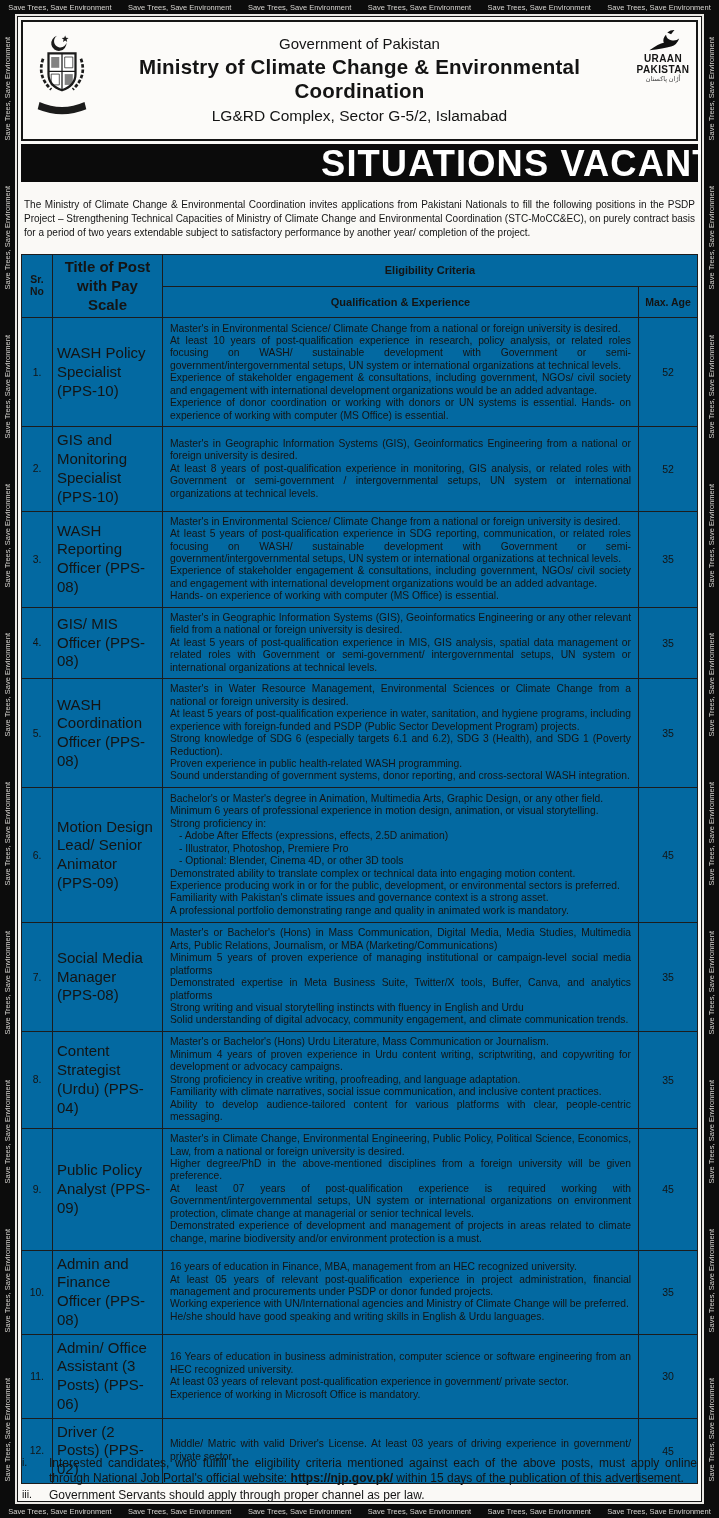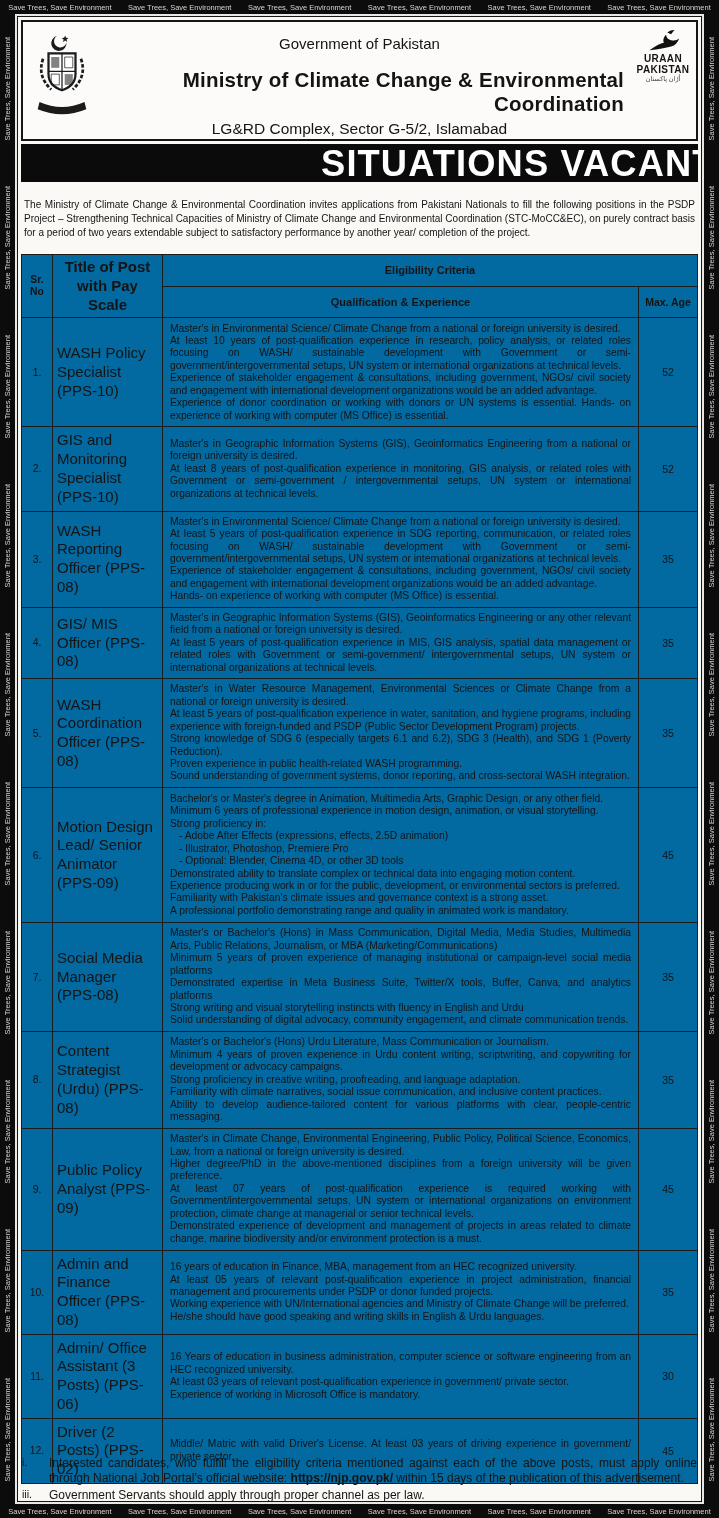--- a/index.html
+++ b/index.html
@@ -21,21 +21,21 @@
                  color:#d6d4d0; font-size:7.5px; white-space:nowrap; }
   
   .frame { position:absolute; left:17px; right:17px; top:16px; bottom:16px;
            border:1.5px solid #161616; background:#faf9f6; padding:3px 3px 4px;
            display:flex; flex-direction:column; overflow:hidden; }
   
   .header-box { border:2px solid #161616; position:relative; text-align:center;
                 padding:9px 72px 8px; background:#fcfbf9; min-height:100px; }
   .file-no  { font-size:15px; font-weight:bold; }
   .gov      { font-size:15px; margin-top:4px; }
-  .ministry { font-size:20.5px; font-weight:bold; margin-top:16px; letter-spacing:.2px;text-align:right; }
+  .ministry { font-size:20.5px; font-weight:bold; margin-top:3px; letter-spacing:.2px; }
   .address  { font-size:15.5px; margin-top:4px; }
   .emblem { position:absolute; left:12px; top:9px; width:54px; height:88px; }
   .uraan  { position:absolute; right:1px; top:7px; width:64px; text-align:center; }
   .uraan svg { width:34px; height:24px; display:block; margin:0 auto; }
   .uraan-name { font-size:10px; font-weight:bold; line-height:1.1; letter-spacing:.4px; }
   .uraan-tag  { font-size:6.5px; color:#444; margin-top:1px; line-height:1; }
   
   .banner { background:#0b0b0b; margin-top:3px; height:40px;
             display:flex; align-items:center; justify-content:flex-end; }
   .banner-text { color:#fff; font-size:33px; font-weight:bold; letter-spacing:1px;
@@ -228,21 +228,21 @@
             <div class="q-line">Master's or Bachelor's (Hons) in Mass Communication, Digital Media, Media Studies, Multimedia Arts, Public Relations, Journalism, or MBA (Marketing/Communications)</div>
             <div class="q-line">Minimum 5 years of proven experience of managing institutional or campaign-level social media platforms</div>
             <div class="q-line">Demonstrated expertise in Meta Business Suite, Twitter/X tools, Buffer, Canva, and analytics platforms</div>
             <div class="q-line">Strong writing and visual storytelling instincts with fluency in English and Urdu</div>
             <div class="q-line">Solid understanding of digital advocacy, community engagement, and climate communication trends.</div>
           </td>
           <td class="c-age">35</td>
         </tr>
         <tr>
           <td class="c-sr">8.</td>
-          <td class="c-title">Content Strategist (Urdu) (PPS-08)</td>
+          <td class="c-title">Content Strategist (Urdu) (PPS-04)</td>
           <td class="c-qual">
             <div class="q-line">Master's or Bachelor's (Hons) Urdu Literature, Mass Communication or Journalism.</div>
             <div class="q-line">Minimum 4 years of proven experience in Urdu content writing, scriptwriting, and copywriting for development or advocacy campaigns.</div>
             <div class="q-line">Strong proficiency in creative writing, proofreading, and language adaptation.</div>
             <div class="q-line">Familiarity with climate narratives, social issue communication, and inclusive content practices.</div>
             <div class="q-line">Ability to develop audience-tailored content for various platforms with clear, people-centric messaging.</div>
           </td>
           <td class="c-age">35</td>
         </tr>
         <tr>

